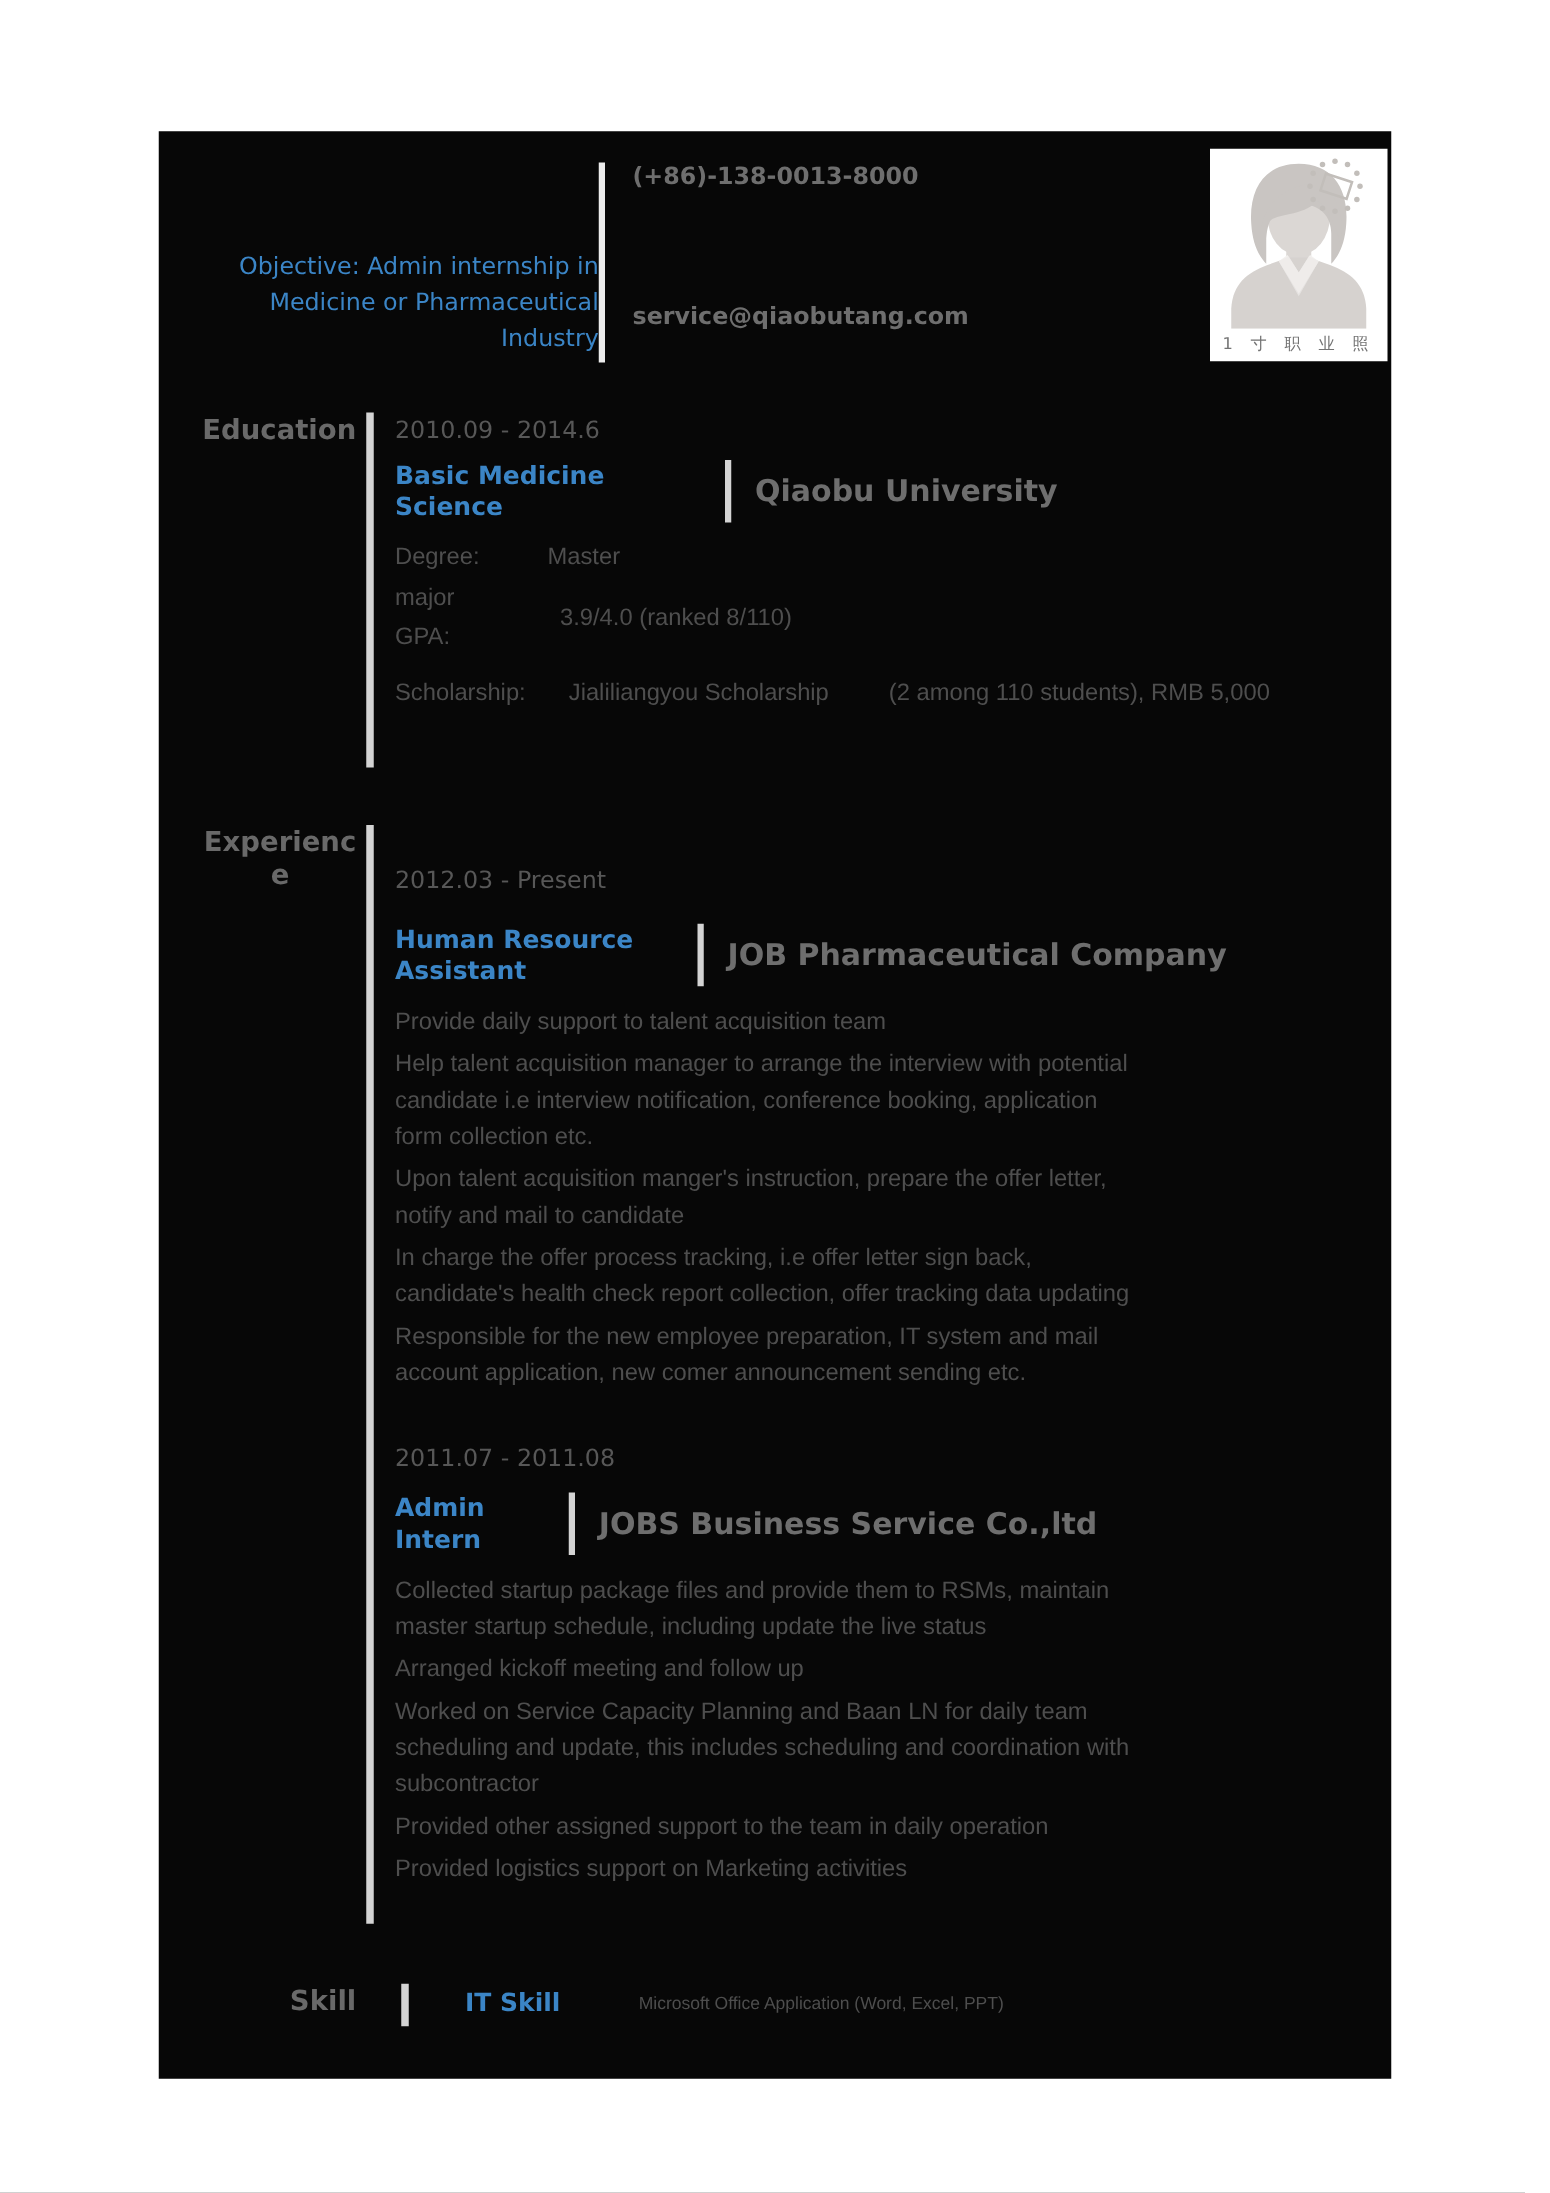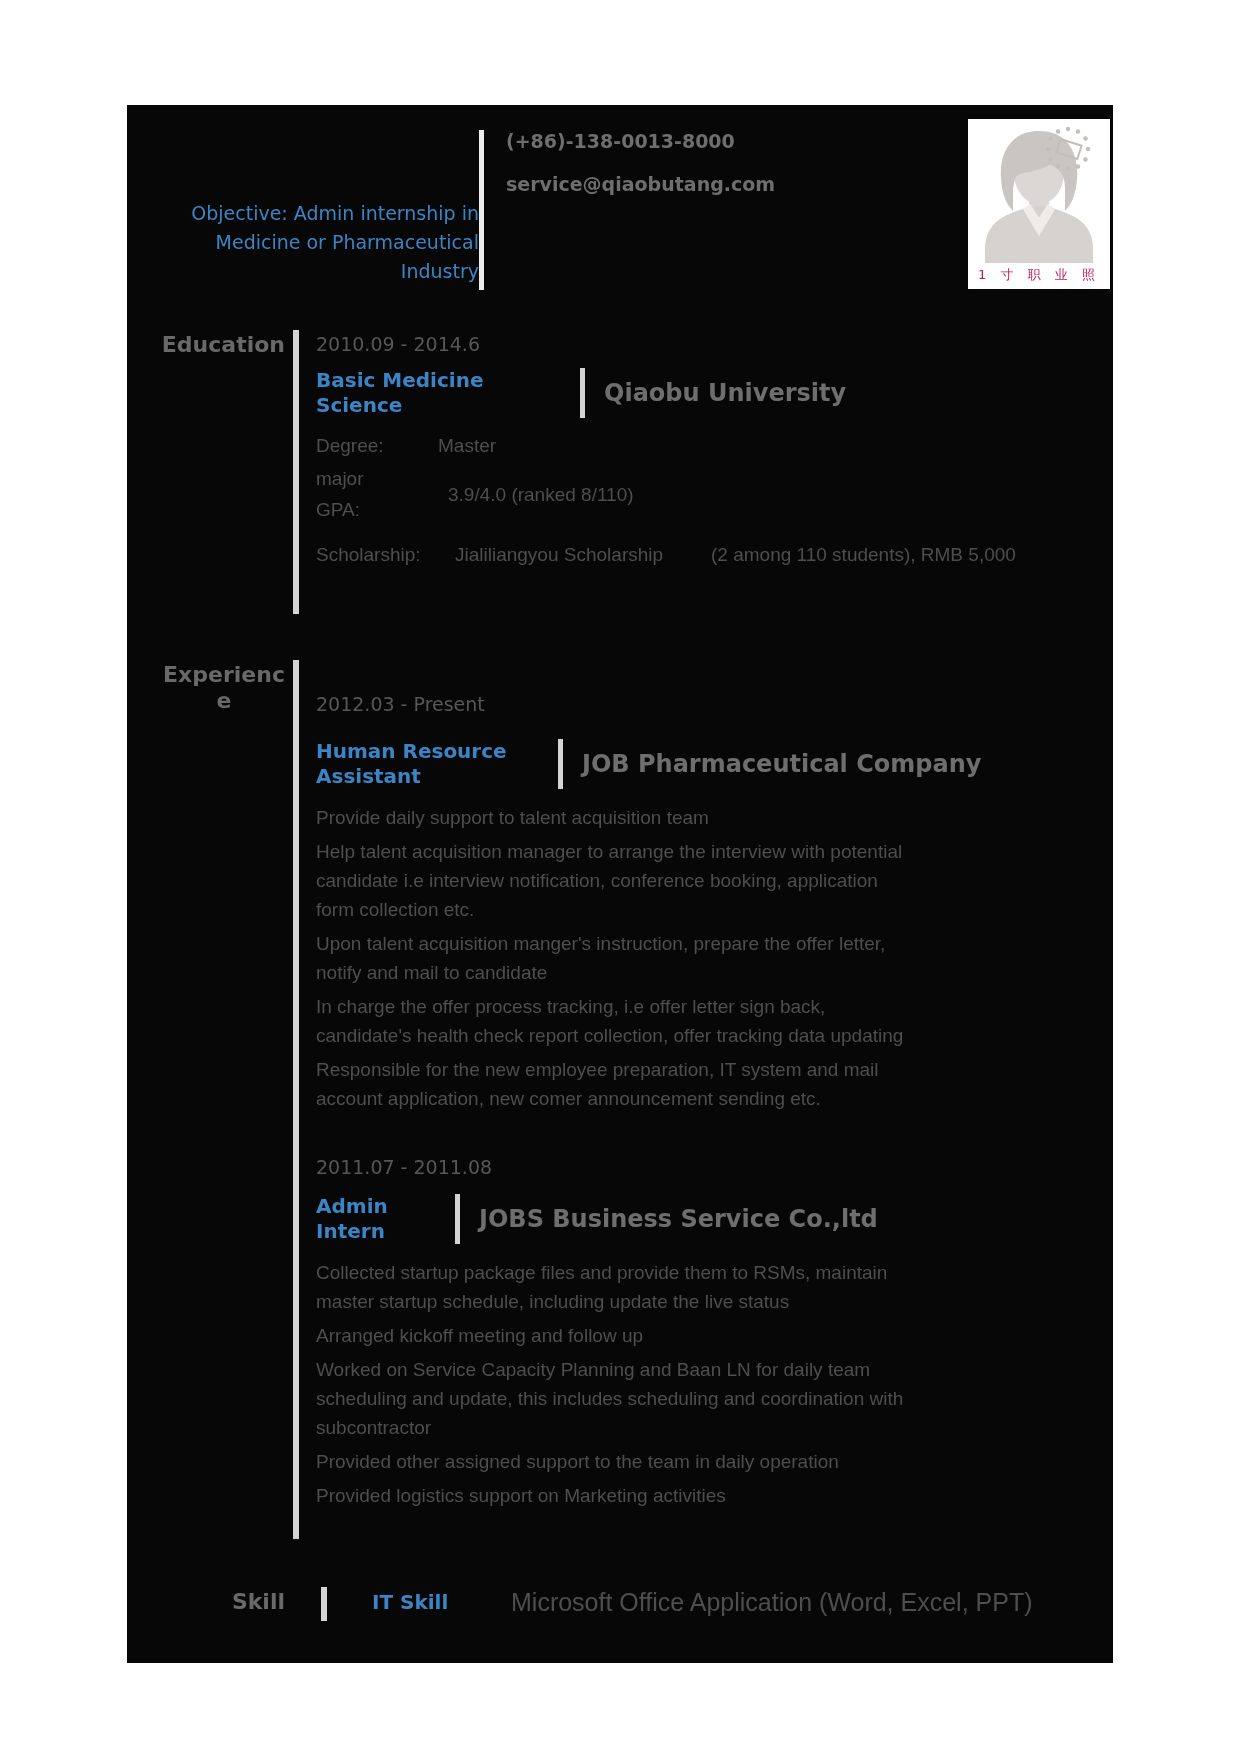--- a/index.html
+++ b/index.html
@@ -5,29 +5,29 @@
   html,body{margin:0;padding:0;background:#ffffff;}
   .page{position:relative;width:1240px;height:1754px;background:#ffffff;overflow:hidden;
         font-family:"DejaVu Sans",sans-serif;}
   .resume-box{position:absolute;left:127px;top:105px;width:986px;height:1558px;
         background:#070707;box-sizing:border-box;overflow:hidden;}
 
   
   .photo-box{position:absolute;top:14px;right:3px;width:142px;height:170px;background:#ffffff;
         display:flex;flex-direction:column;align-items:center;justify-content:flex-end;}
   .photo-box svg{position:absolute;top:2px;left:0;}
-  .photo-caption{position:relative;font-size:13px;letter-spacing:5px;color:#be185d;
+  .photo-caption{position:relative;font-size:13px;letter-spacing:5px;color:#737373;
         margin-bottom:5px;white-space:nowrap;font-family:"DejaVu Sans",sans-serif;}
 
   
   .header-row{display:flex;margin-top:25px;height:160px;}
   .objective{width:352px;display:flex;align-items:flex-end;justify-content:flex-end;padding-bottom:4px;box-sizing:border-box;}
   .objective-text{max-width:292px;text-align:right;color:#3b85c6;font-size:19px;line-height:29px;}
   .header-bar{width:5px;background:#ececec;flex-shrink:0;}
-  .contact{padding-left:22px;display:flex;flex-direction:column;justify-content:flex-start;
+  .contact{padding-left:22px;display:flex;flex-direction:column;justify-content:space-between;
         gap:21px;padding-bottom:26px;box-sizing:border-box;}
   .contact-line{color:#6e6e6e;font-weight:bold;font-size:19px;line-height:22px;}
 
   
   .section{display:flex;}
   .section-title{width:158px;flex-shrink:0;text-align:right;color:#696969;font-weight:bold;
         font-size:22px;line-height:26px;padding-top:2px;}
   .title-narrow{display:inline-block;width:122px;word-break:break-all;text-align:center;}
   .section-bar{width:6px;background:#d4d4d4;margin-left:8px;flex-shrink:0;}
   .section-content{padding-left:17px;flex:1;min-width:0;color:#4e4e4e;font-size:19px;
@@ -69,21 +69,21 @@
   .job-role-narrow{width:139px;}
   .job-bullets{margin-top:14px;max-width:600px;}
   .job-bullets p{margin:0 0 5px 0;line-height:29px;}
   .period-second{margin-top:40px;}
 
   
   .section-skill{margin-top:48px;gap:28px;}
   .skill-content{display:flex;align-items:center;padding-top:2px;padding-bottom:6px;}
   .skill-label{width:139px;flex-shrink:0;color:#3b85c6;font-weight:bold;font-size:20px;
         line-height:26px;font-family:"DejaVu Sans",sans-serif;}
-  .skill-value{color:#4e4e4e;font-size:25px;line-height:26px;}
+  .skill-value{color:#4e4e4e;font-size:14px;line-height:26px;}
 </style>
 </head>
 <body>
 
 <div class="page">
   <div class="resume-box">
 
     <div class="photo-box">
       <svg width="142" height="142" viewBox="0 0 142 142">
         <ellipse cx="71" cy="52" rx="25" ry="31" fill="#dbd7d4"></ellipse>

